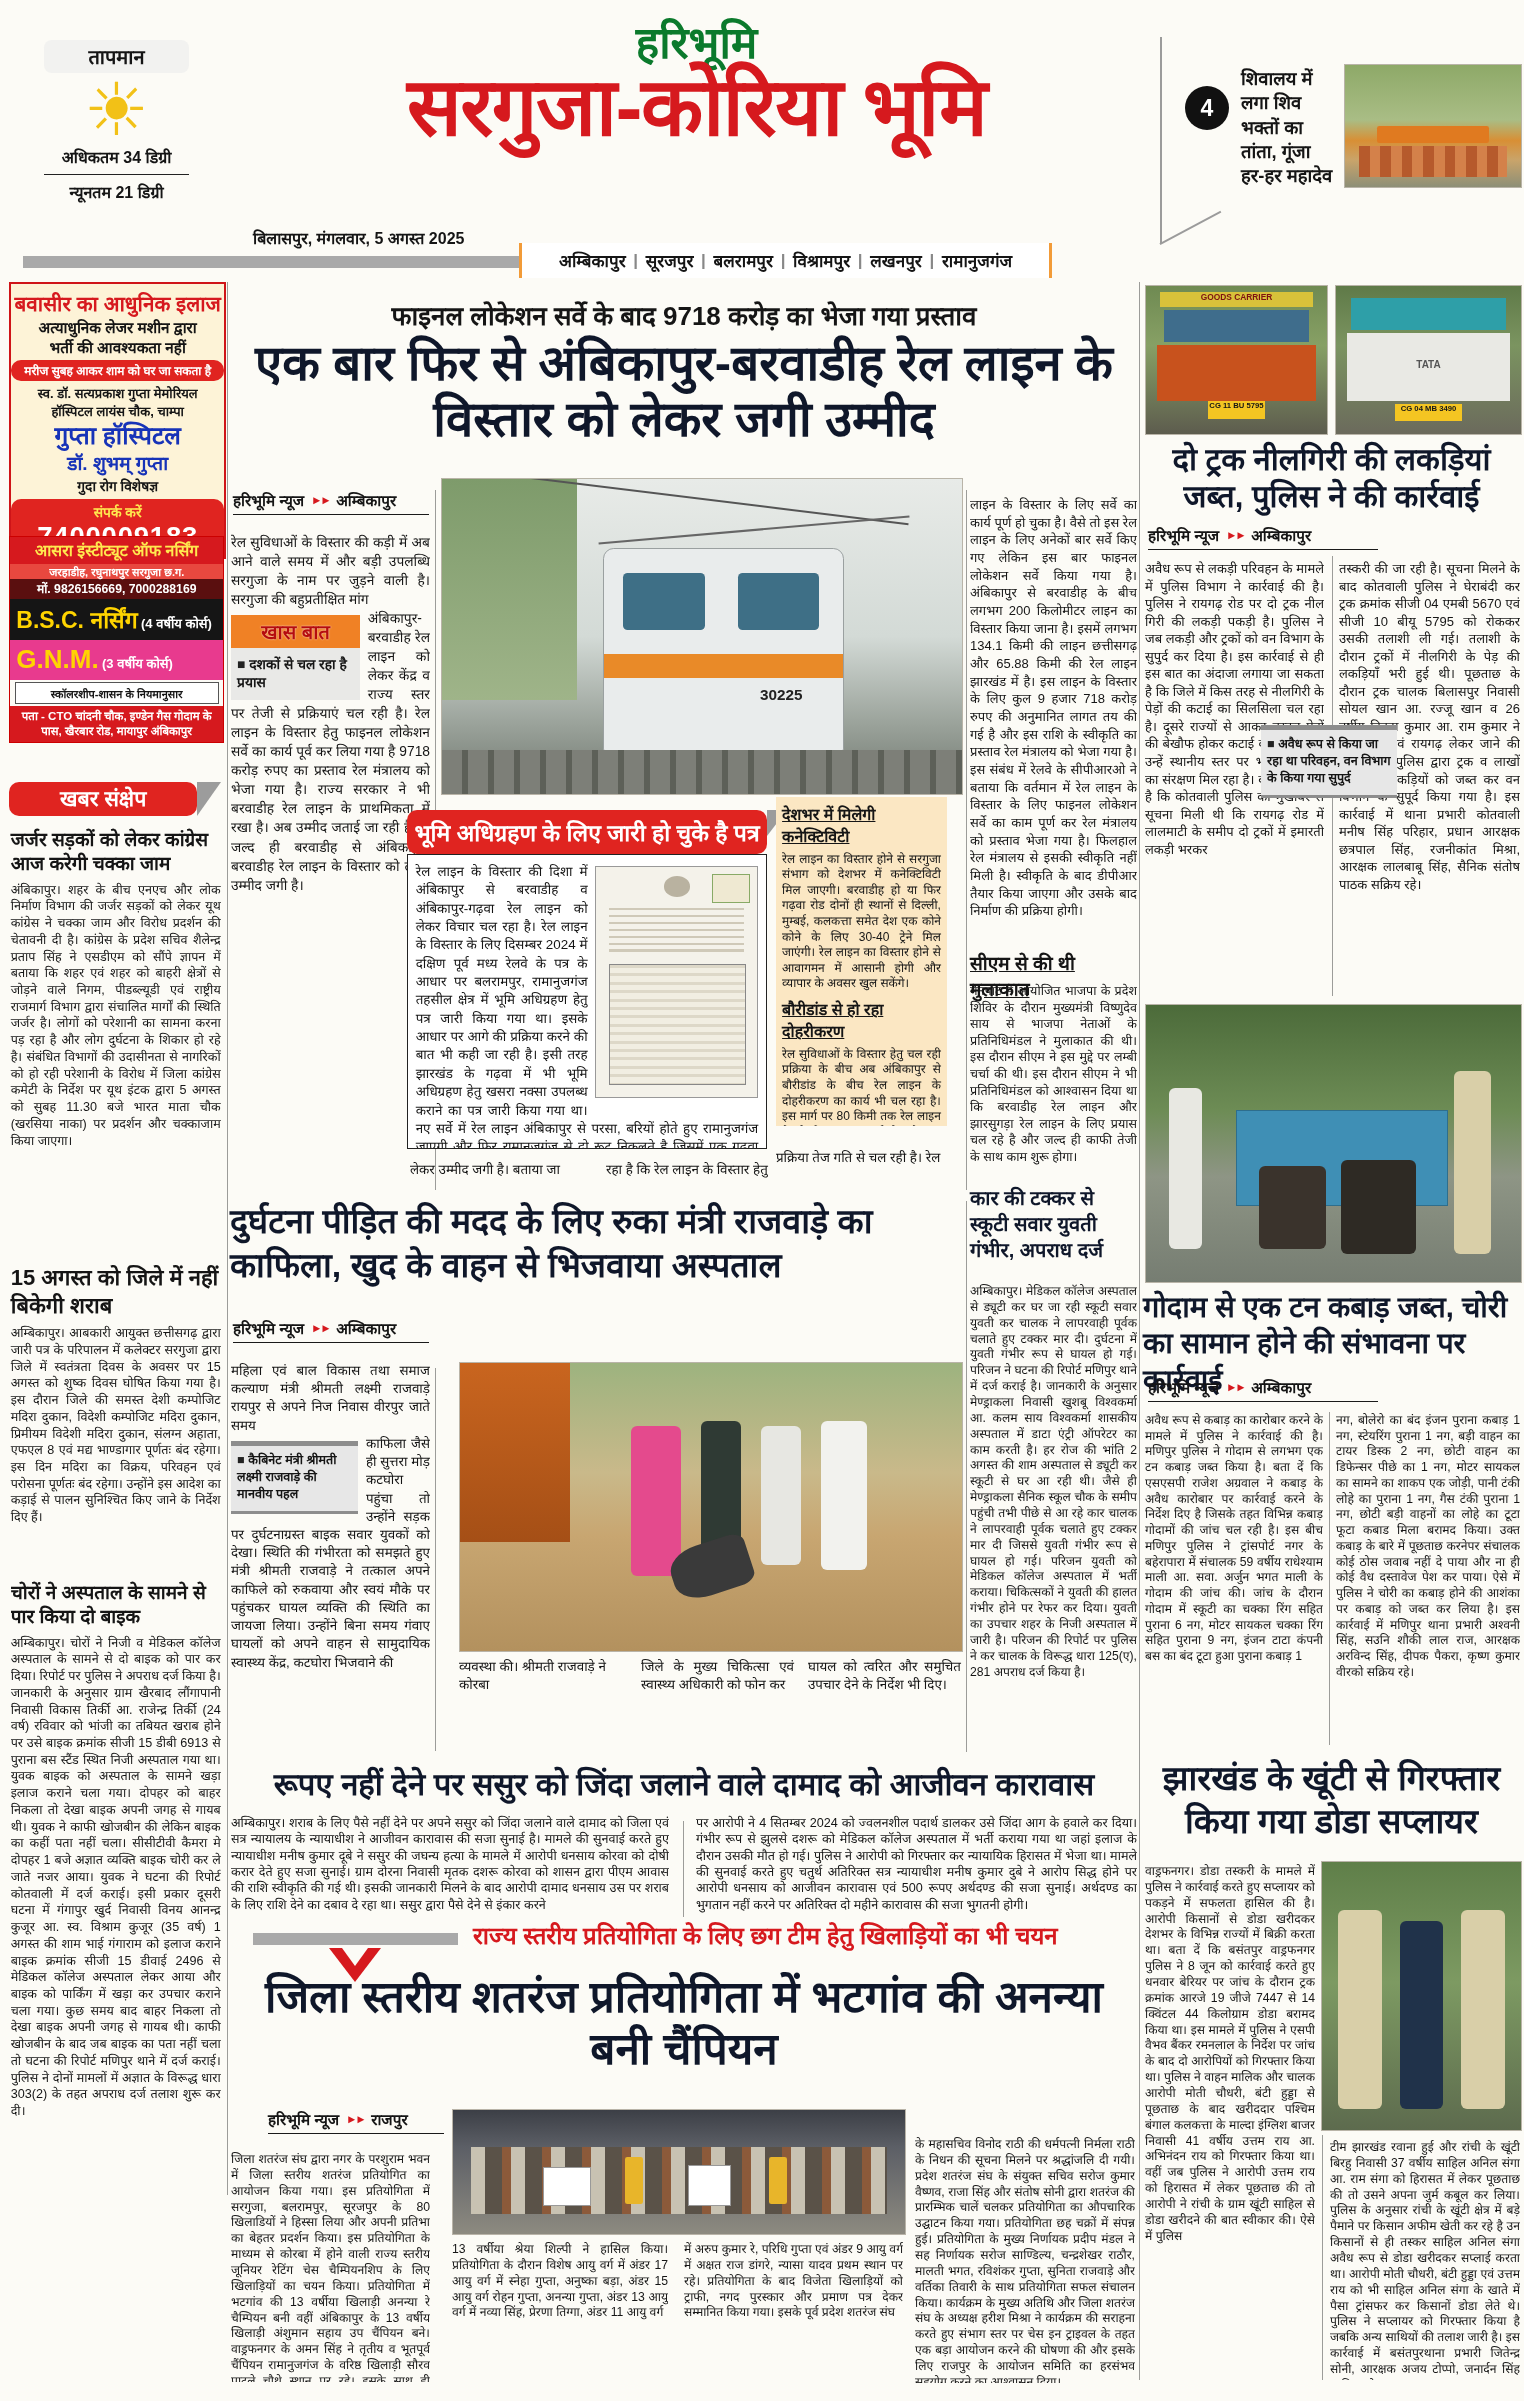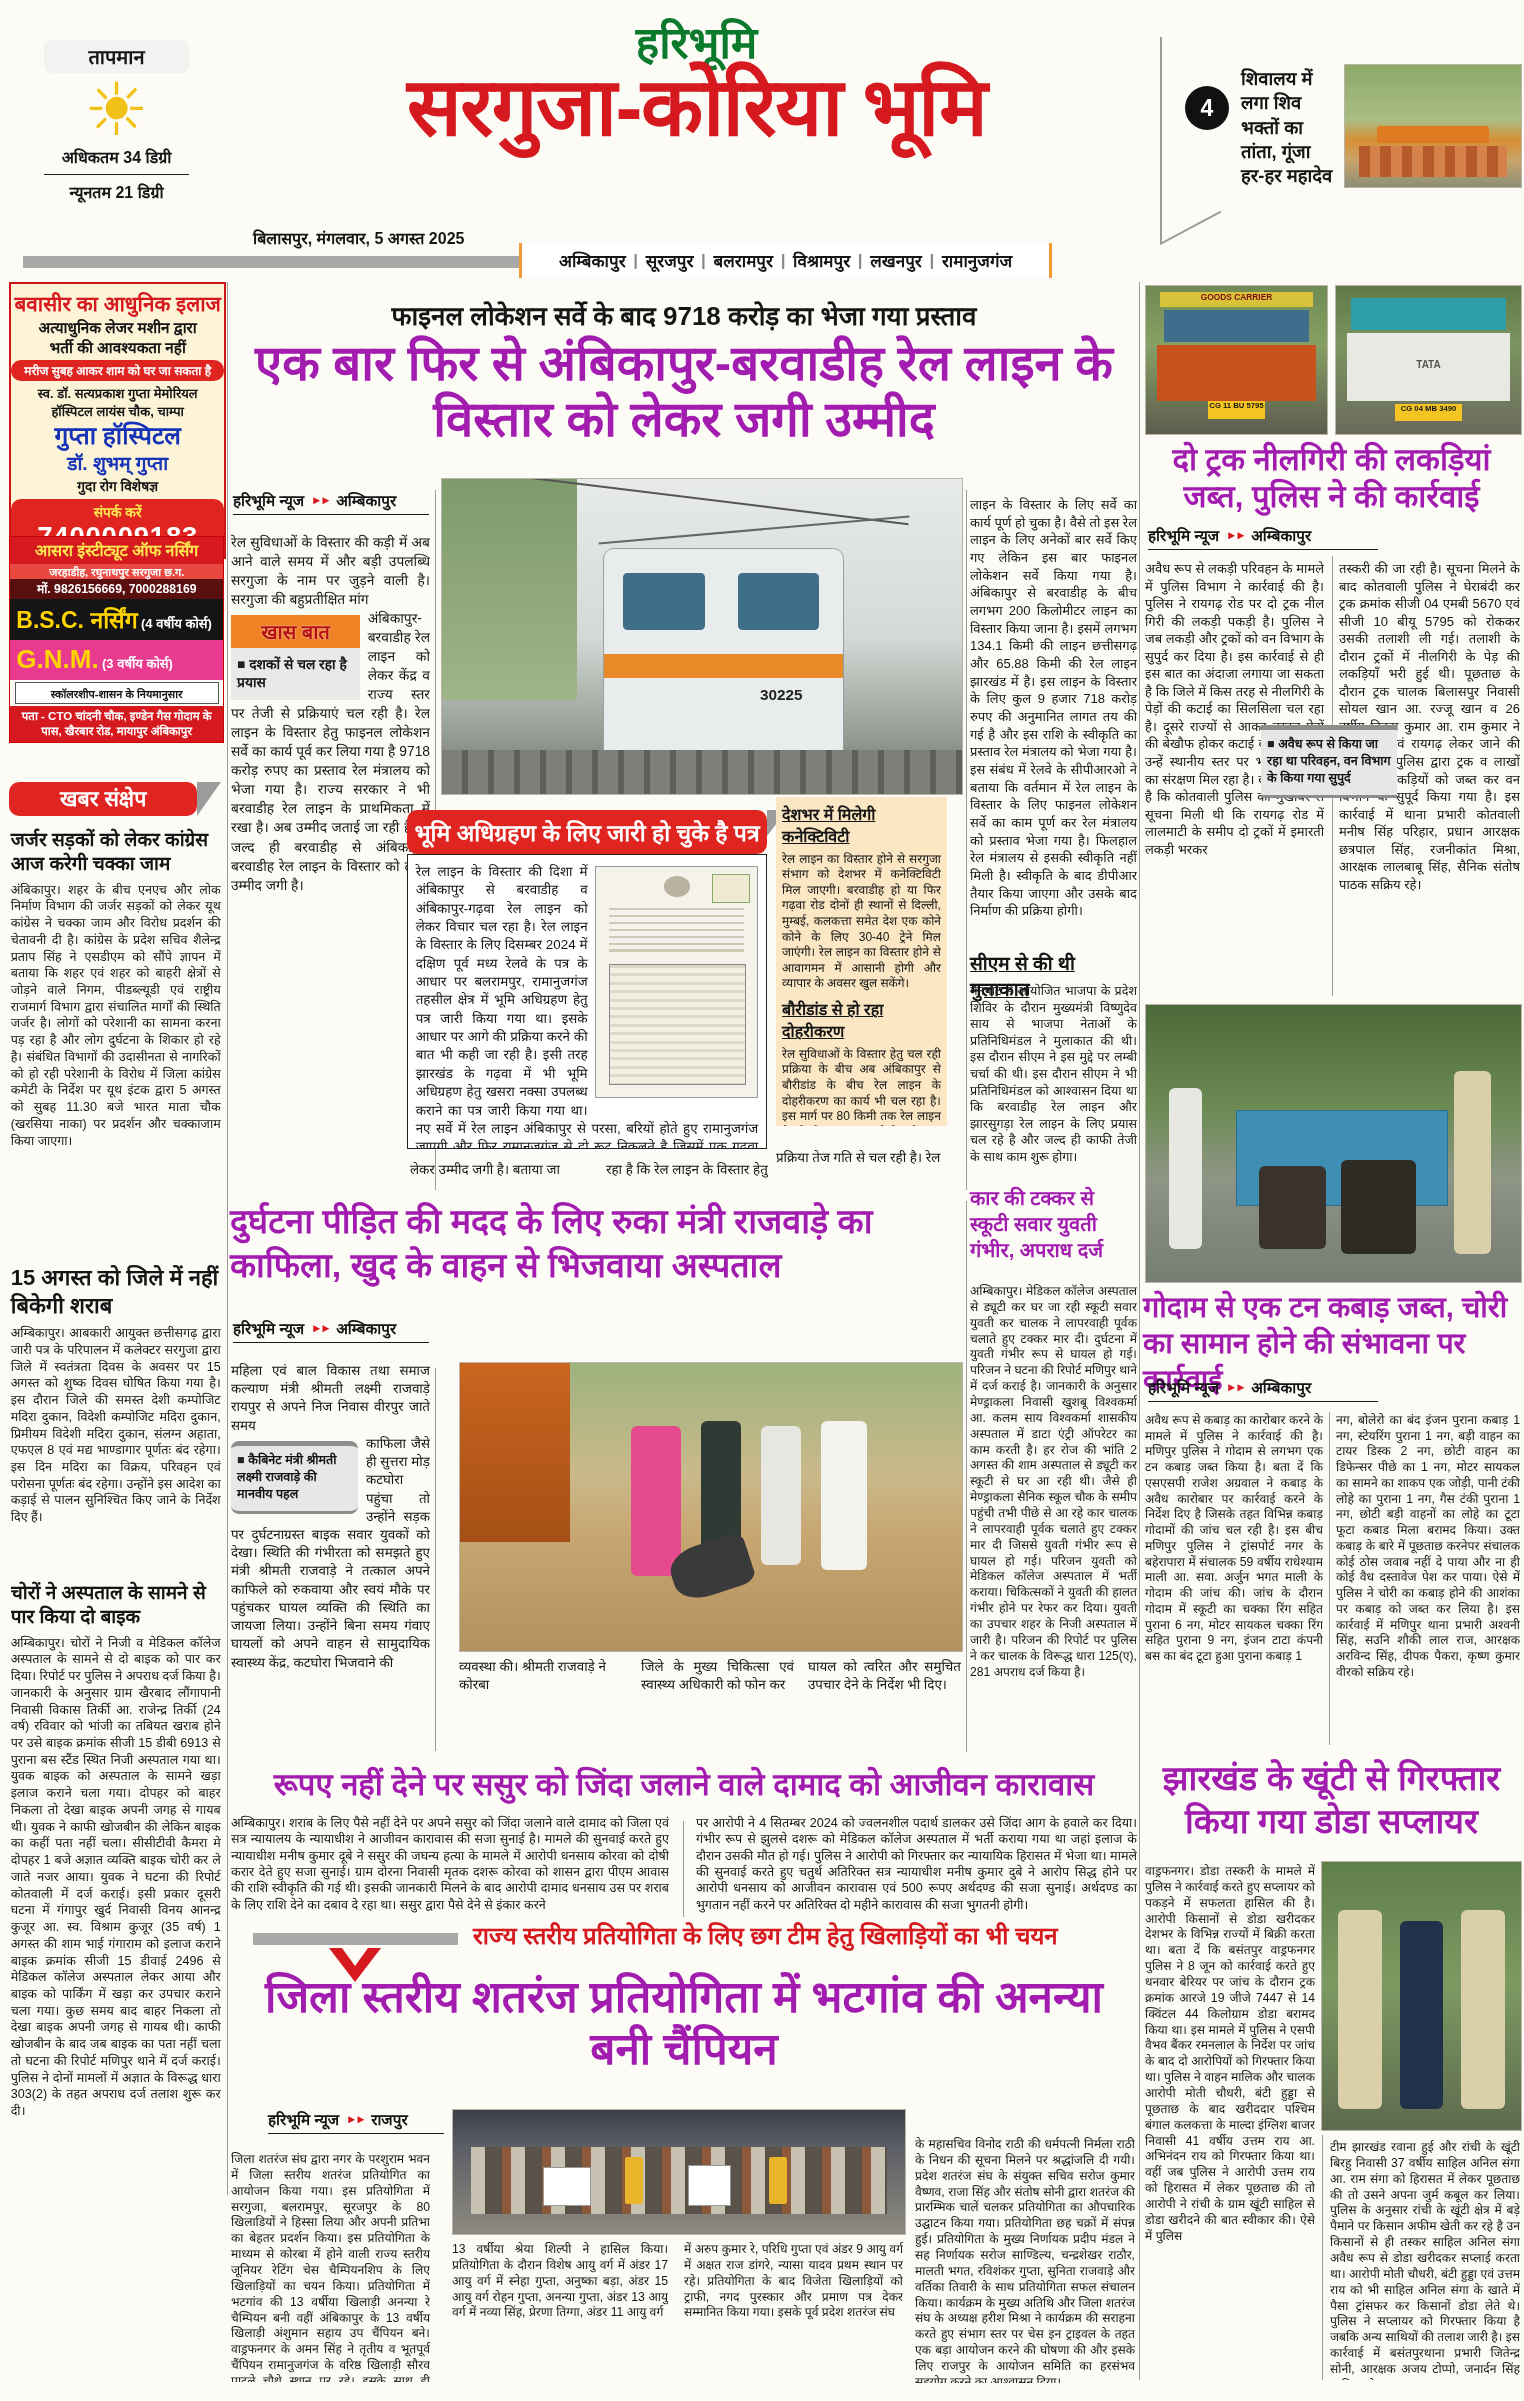--- a/index.html
+++ b/index.html
@@ -2,21 +2,21 @@
 <html style="font-size:12.2px"><head>
 <meta charset="utf-8">
 <style>
   html,body{margin:0;padding:0;background:#9a9a9a;}
   #page{position:relative;width:1524px;height:2401px;background:#fcfbf6;
         font-family:"Liberation Sans","DejaVu Sans",sans-serif;color:#151515;overflow:hidden;}
   .abs{position:absolute;}
   .jt{text-align:justify;text-justify:inter-word;}
   .b{font-weight:bold;}
   .ctr{text-align:center;}
-  .hl{font-weight:bold;color:#a21caf;}
+  .hl{font-weight:bold;color:#0f172a;}
   .red{color:#d6191e;}
   .green{color:#0b7a2c;}
   .blue{color:#1733b8;}
   .vrule{position:absolute;width:0.8px;background:rgba(40,40,40,.45);}
   .byline{display:flex;align-items:center;gap:6.9px;border-bottom:1.5px solid #1a1a1a;padding-bottom:3.8px;font-weight:bold;font-size:15.3px;}
   .chev{color:#d6191e;font-size:11.5px;letter-spacing:-2.3px;}
   .photo{position:absolute;overflow:hidden;border:0.8px solid #b9b4a8;}
   .redbar{background:#e02420;color:#fff;font-weight:bold;text-align:center;border-radius:10px;}
   .graybox{background:#e7e7e7;border-top:5.4px solid #8d8d8d;border-bottom:3.1px solid #8d8d8d;padding:6.1px 6.1px 7.7px 6.1px;font-weight:bold;font-size:12.6px;line-height:1.35;}
   .boxhead{font-weight:bold;text-decoration:underline;font-size:16px;margin:0 0 4.6px 0;}
@@ -198,21 +198,21 @@
   <div class="abs" style="left:776px;top:1148px;width:181px;font-size:13.4px;">प्रक्रिया तेज गति से चल रही है। रेल</div>
 
   <div class="abs hl" style="left:230px;top:1200px;width:735px;font-size:34px;line-height:1.28;">दुर्घटना पीड़ित की मदद के लिए रुका मंत्री राजवाड़े का काफिला, खुद के वाहन से भिजवाया अस्पताल</div>
   <div class="abs byline" style="left:233px;top:1318px;width:196px;">
     <span>हरिभूमि न्यूज</span>
     <span class="chev">►►</span>
     <span>अम्बिकापुर</span>
   </div>
   <div class="abs" style="left:231px;top:1362px;width:199px;height:390px;overflow:hidden;">
     <p class="jt" style="font-size:13.4px;line-height:1.36;">महिला एवं बाल विकास तथा समाज कल्याण मंत्री श्रीमती लक्ष्मी राजवाड़े रायपुर से अपने निज निवास वीरपुर जाते समय</p>
-    <div class="graybox" style="float:left;width:115px;margin:6.1px 7.7px 4.6px 0;border-radius:8px;">
+    <div class="graybox" style="float:left;width:115px;margin:6.1px 7.7px 4.6px 0;">
       <span style="color:#222;">■ </span><span>कैबिनेट मंत्री श्रीमती लक्ष्मी राजवाड़े की मानवीय पहल</span>
     </div>
     <p class="jt" style="font-size:13.4px;line-height:1.36;">काफिला जैसे ही सुत्तरा मोड़ कटघोरा पहुंचा तो उन्होंने सड़क पर दुर्घटनाग्रस्त बाइक सवार युवकों को देखा। स्थिति की गंभीरता को समझते हुए मंत्री श्रीमती राजवाड़े ने तत्काल अपने काफिले को रुकवाया और स्वयं मौके पर पहुंचकर घायल व्यक्ति की स्थिति का जायजा लिया। उन्होंने बिना समय गंवाए घायलों को अपने वाहन से सामुदायिक स्वास्थ्य केंद्र, कटघोरा भिजवाने की</p>
   </div>
 
   <div class="photo" style="left:459px;top:1362px;width:502px;height:288px;background:linear-gradient(180deg,#9db37f 0%,#c9b98a 38%,#c8a671 60%,#b3915e 100%);">
     <div style="position:absolute;left:0;top:0;width:22%;height:62%;background:linear-gradient(180deg,#c9651f,#a54f16);"></div>
     <div style="position:absolute;left:34%;top:22%;width:10%;height:52%;background:#e44a8d;border-radius:6.1px;"></div>
     <div style="position:absolute;left:48%;top:20%;width:8%;height:50%;background:#2f3a34;border-radius:6.1px;"></div>
     <div style="position:absolute;left:60%;top:22%;width:8%;height:48%;background:#e7e7e2;border-radius:6.1px;"></div>

